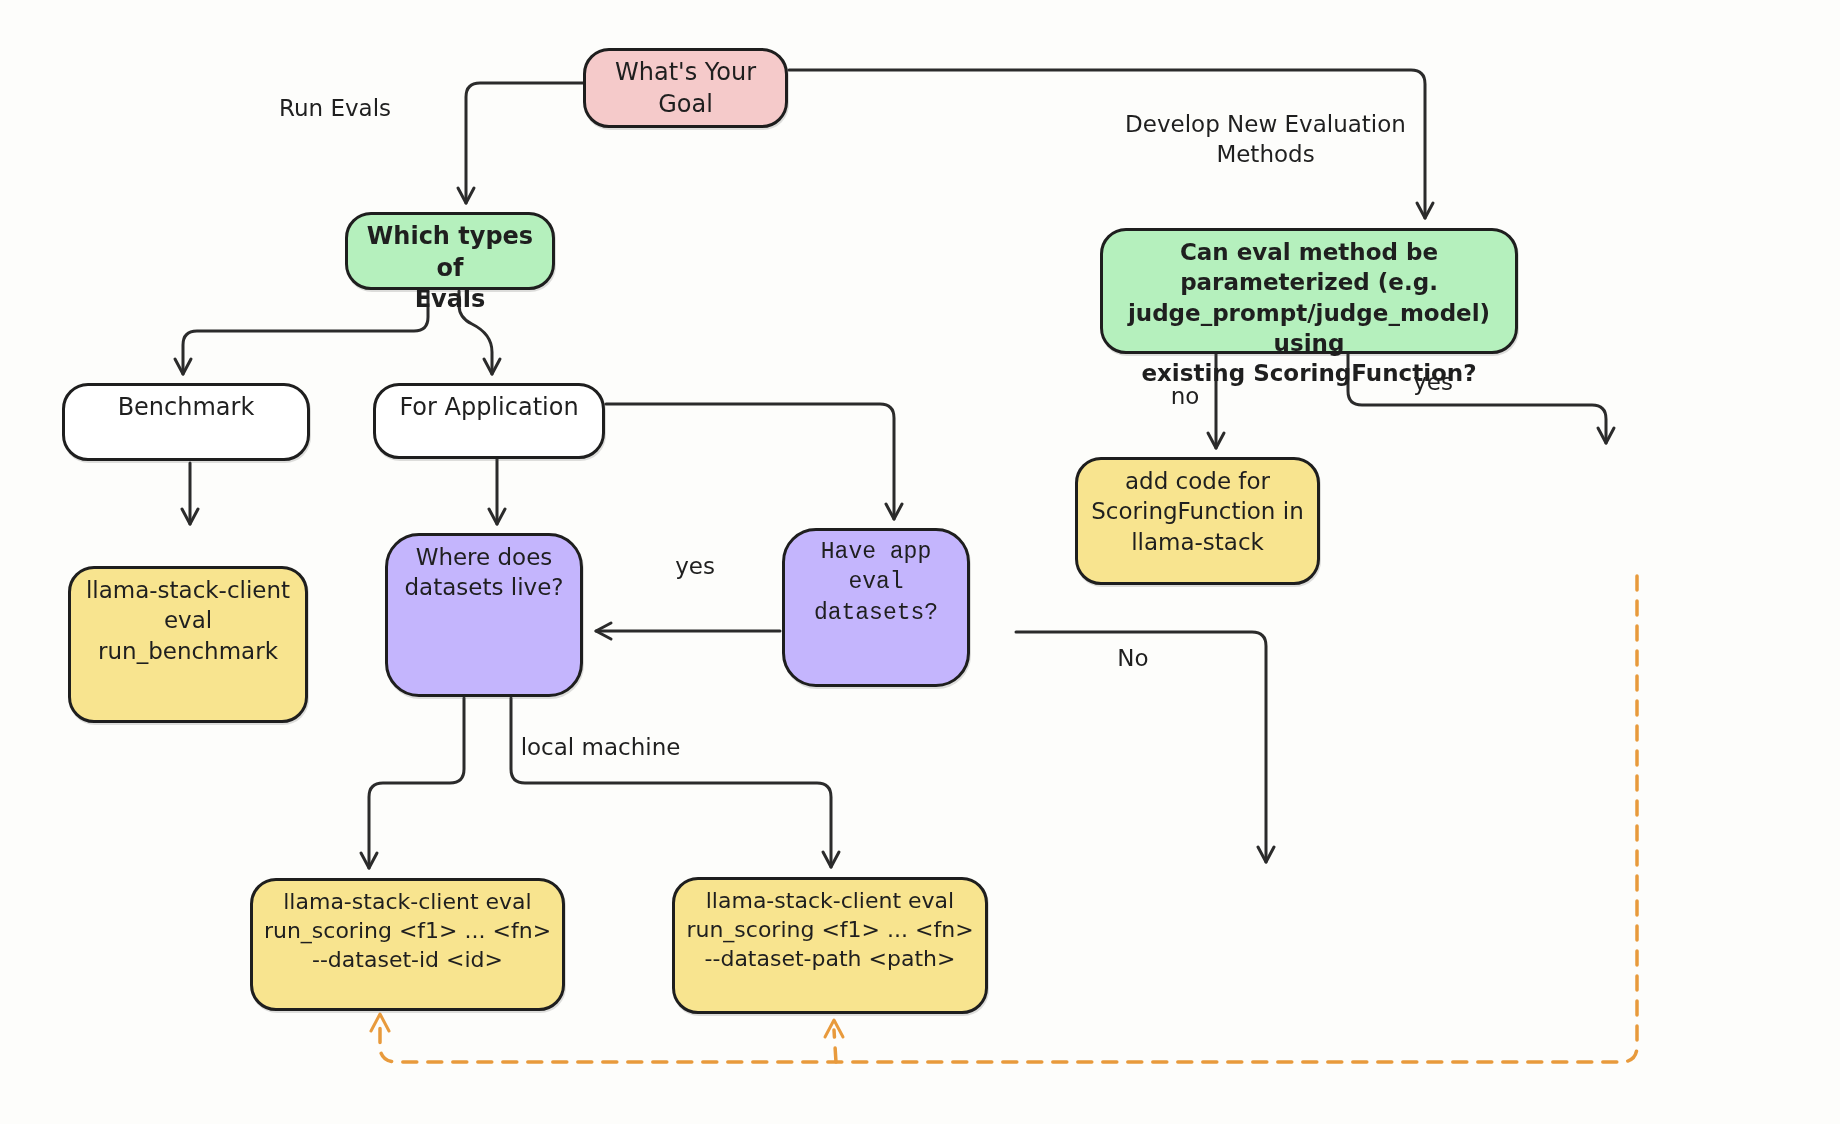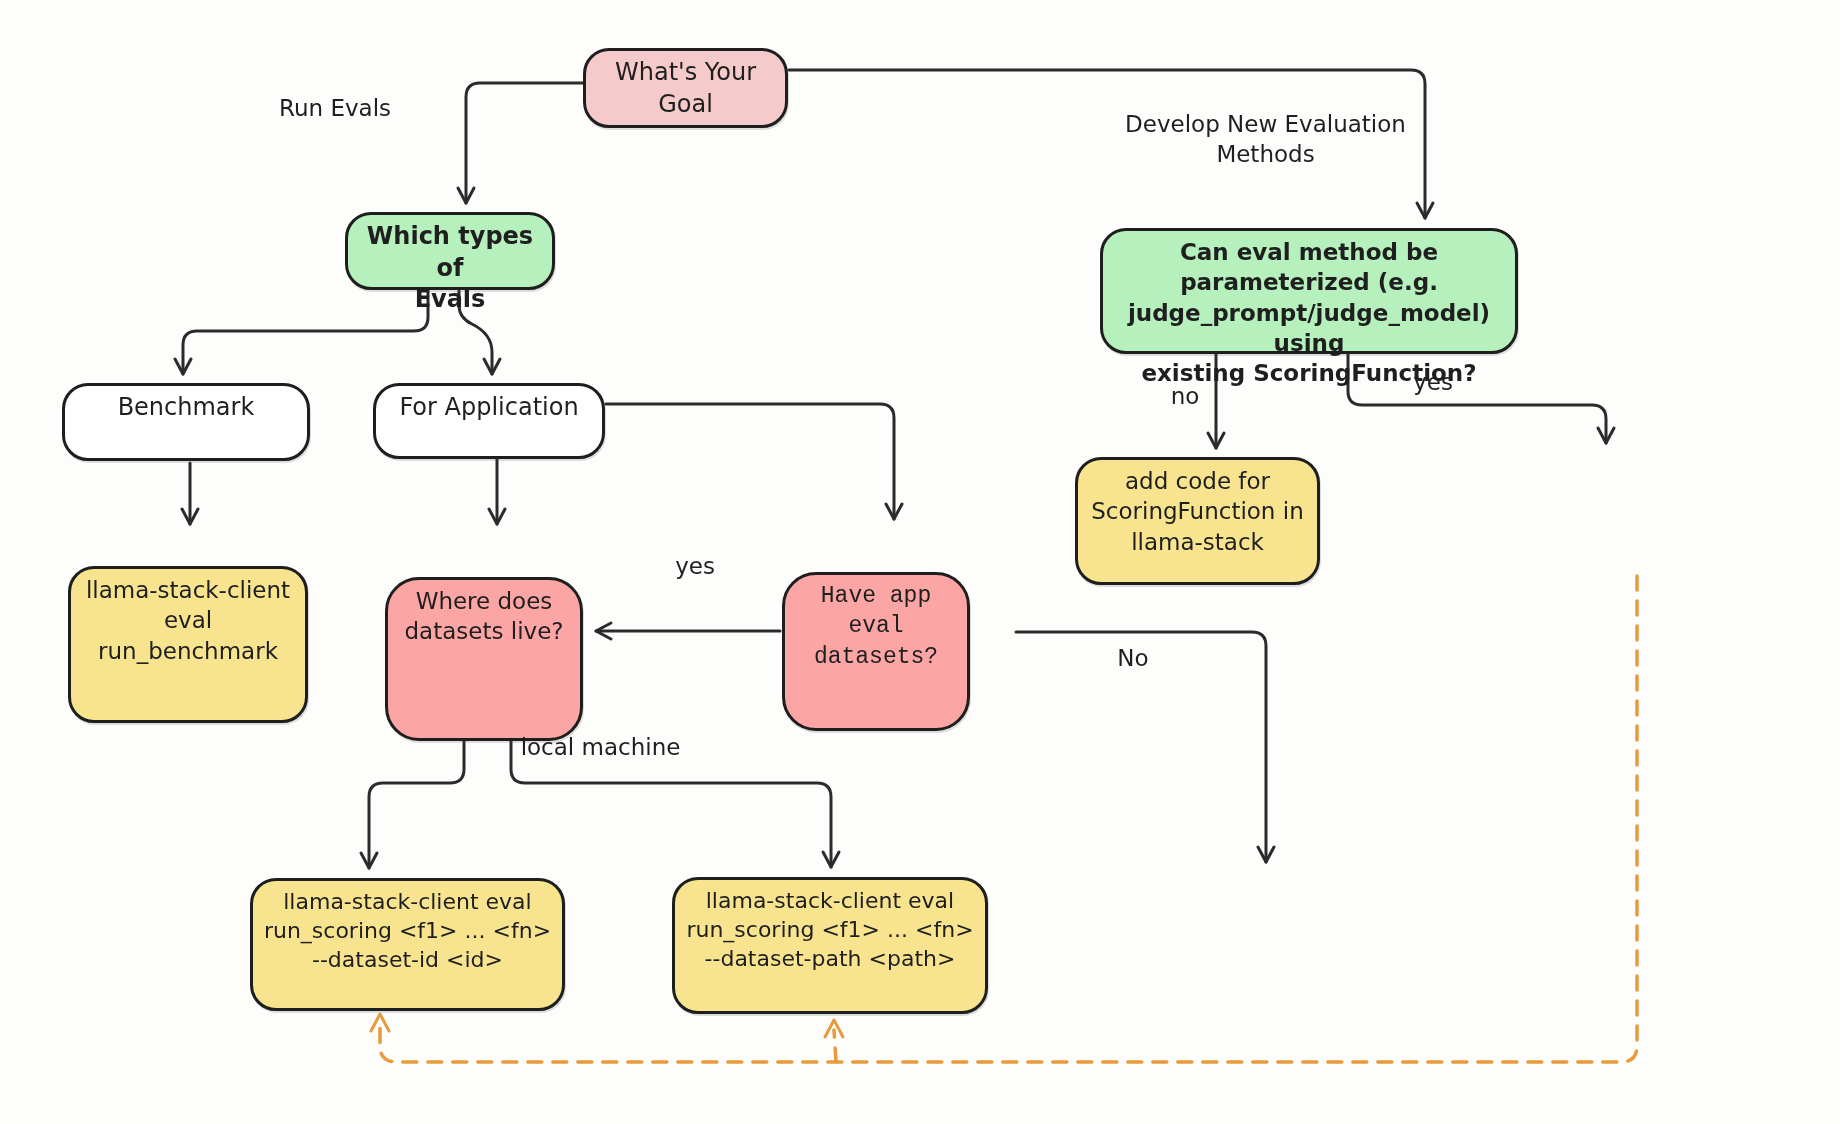--- a/index.html
+++ b/index.html
@@ -11,21 +11,21 @@
   svg.edges{position:absolute;left:0;top:0;width:1840px;height:1124px;}
   .node{
     position:absolute;display:flex;align-items:flex-start;justify-content:center;
     border:3px solid #1e1e1e;border-radius:26px;text-align:center;
     box-shadow:1px 2px 0 rgba(80,80,80,.18);
     box-sizing:border-box;padding:6px 10px;
   }
   .node-label{white-space:pre-line;line-height:1.32;}
   .fill-pink{background:#f5caca;}
   .fill-green{background:#b5f0bd;font-weight:bold;}
-  .fill-blue{background:#fca5a5;border-radius:34px;margin-top:44px;}
+  .fill-blue{background:#c4b5fd;border-radius:34px;}
   .fill-yellow{background:#f8e48f;}
   .fill-white{background:#ffffff;}
   .dashed{border-style:dashed;border-width:3.5px;}
   .fs24{font-size:24px;}
   .fs23{font-size:23px;}
   .fs22{font-size:22px;}
   .edge-label{
     position:absolute;font-size:23px;text-align:center;line-height:1.3;
     white-space:pre-line;color:#1f1f1f;
   }

